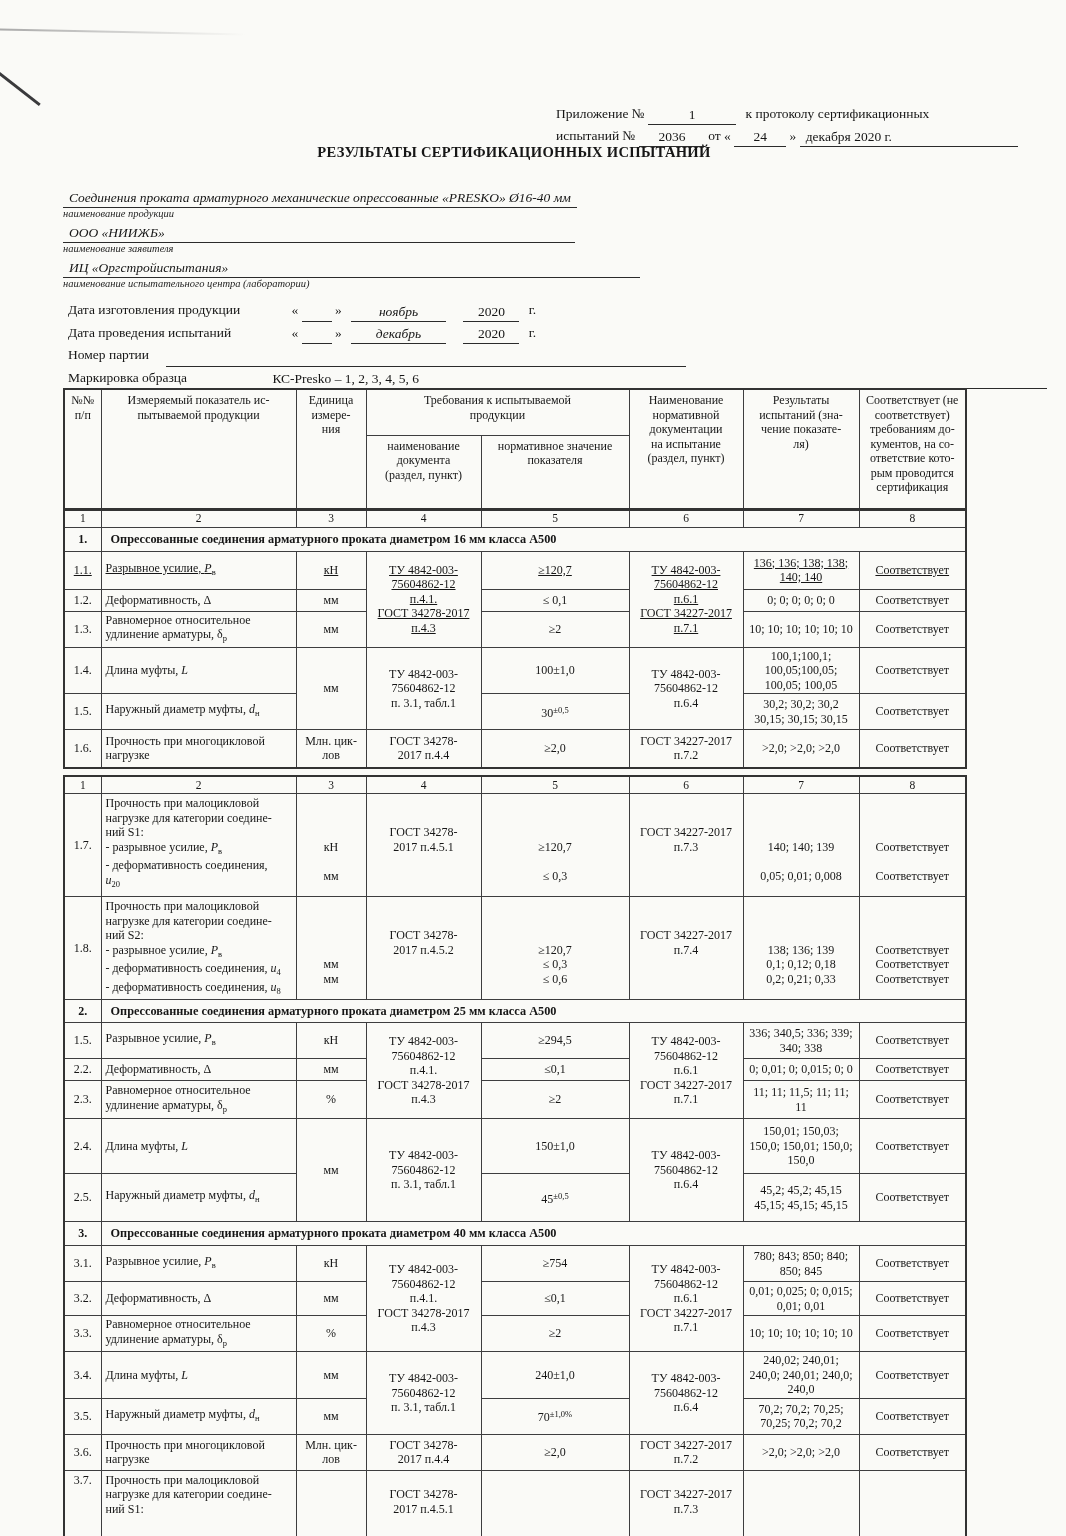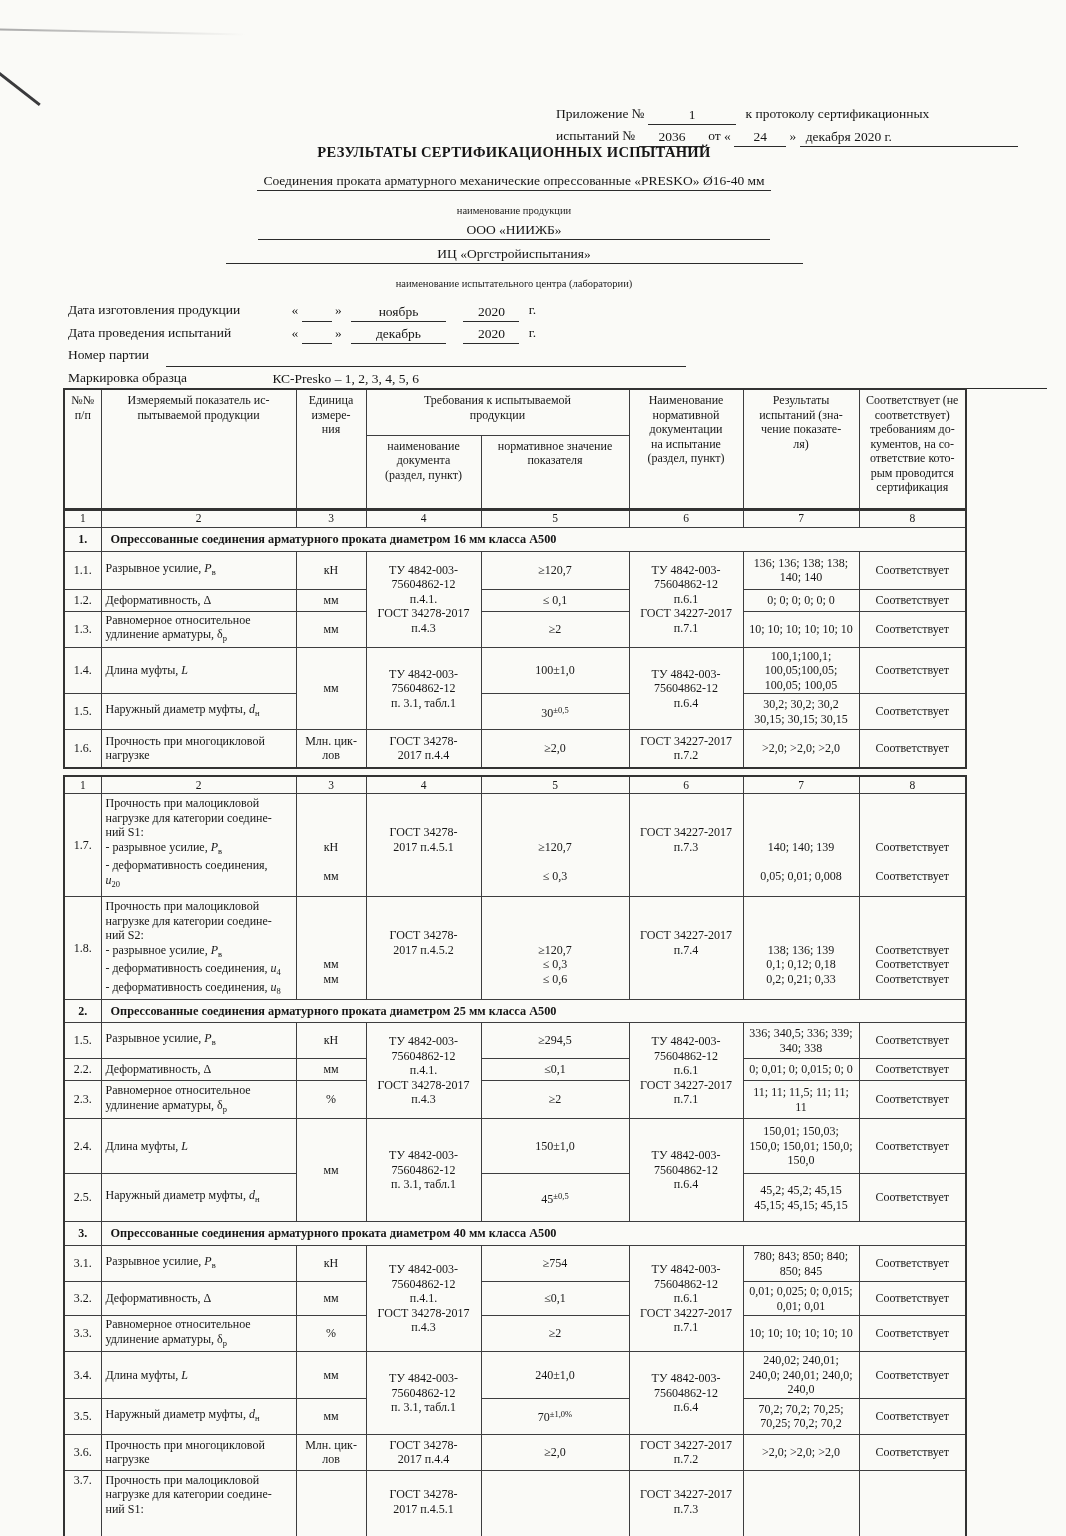--- a/index.html
+++ b/index.html
@@ -7,28 +7,28 @@
         font-family:"Liberation Serif", serif;color:#161616;margin:0 auto;}
   
   .art-light{position:absolute;left:-4px;top:31px;width:250px;height:2px;
              background:linear-gradient(to right,#a8a8a8,rgba(200,200,200,0));transform:rotate(1.2deg);}
   .art-dark{position:absolute;left:-5px;top:68px;width:58px;height:2.5px;background:#3a3a3c;
             transform:rotate(38deg);transform-origin:left top;}
   
   .appendix{position:absolute;left:556px;top:103px;width:492px;font-size:13.5px;line-height:22px;white-space:nowrap;}
   .u{display:inline-block;border-bottom:1.2px solid #2b2b2b;text-align:center;vertical-align:bottom;line-height:18px;}
   .w88{width:88px;} .w66{width:66px;} .w52{width:52px;} .w212{width:212px;text-align:left;padding-left:6px;}
-  .w30{width:30px;} .w95{width:95px;} .w56{width:56px;} .w520{width:520px;} .w775{width:775px;text-align:left;padding-left:14px;}
+  .w30{width:30px;} .w95{width:95px;font-style:italic;} .w56{width:56px;} .w520{width:520px;} .w775{width:775px;text-align:left;padding-left:14px;}
   .sp6{display:inline-block;width:6px;} .sp14{display:inline-block;width:14px;}
   
   .doc-title{position:absolute;left:63px;top:144px;width:902px;text-align:center;
              font-weight:bold;font-size:14.6px;letter-spacing:.3px;}
-  .product{position:absolute;left:63px;top:171px;width:902px;text-align:center;}
+  .product{position:absolute;left:63px;top:188px;width:902px;font-style:italic;}
   .p-line{display:inline-block;border-bottom:1.2px solid #2b2b2b;font-size:13.5px;padding:0 6px 1px 6px;}
-  .cap{font-size:10.5px;color:#1d1d1d;margin-top:14px;}
+  .cap{font-size:10.5px;color:#1d1d1d;margin-top:0;}
   .mt4{margin-top:4px;}
   .uw500{width:500px;} .uw565{width:565px;}
   
   .fields{position:absolute;left:68px;top:299px;font-size:13.5px;line-height:22.5px;white-space:nowrap;}
   .f-label{display:inline-block;width:220px;}
   .f-label2{display:inline-block;width:187px;}
   
   table.tbl{position:absolute;left:63px;border-collapse:collapse;table-layout:fixed;width:902px;
             font-size:12px;background:transparent;}
   #table1{top:388px;} #table2{top:775px;}
@@ -65,20 +65,21 @@
       <span>»</span>
       <span class="u w212">декабря 2020 г.</span></div>
   </div>
 
   <div class="doc-title">РЕЗУЛЬТАТЫ СЕРТИФИКАЦИОННЫХ ИСПЫТАНИЙ</div>
 
   <div class="product">
     <div><span class="p-line">Соединения проката арматурного механические опрессованные «PRESKO» Ø16-40 мм</span></div>
     <div class="cap">наименование продукции</div>
     <div class="mt4"><span class="p-line uw500">ООО «НИИЖБ»</span></div>
+    <div class="cap">наименование заявителя</div>
     <div class="mt4"><span class="p-line uw565">ИЦ «Оргстройиспытания»</span></div>
     <div class="cap">наименование испытательного центра (лаборатории)</div>
   </div>
 
   <div class="fields">
     <div>
       <span class="f-label">Дата изготовления продукции</span>
       <span>«</span>
       <span class="u w30"></span>
       <span>»</span><span class="sp6"></span>
@@ -160,21 +161,21 @@
           <td>4</td>
           <td>5</td>
           <td>6</td>
           <td>7</td>
           <td>8</td>
         </tr>
         <tr style="height: 24px;">
           <td class="secnum">1.</td>
           <td colspan="7" class="sec-title">Опрессованные соединения арматурного проката диаметром 16 мм класса А500</td>
         </tr>
-        <tr style="height: 38px;">
+        <tr style="height: 38px; text-decoration: underline;">
           <td>1.1.</td>
           <td class="p">Разрывное усилие, <i>P</i><sub>в</sub></td>
           <td>кН</td>
           <td rowspan="3">ТУ 4842-003-<br>75604862-12<br>п.4.1.<br>ГОСТ 34278-2017<br>п.4.3</td>
           <td>≥120,7</td>
           <td rowspan="3">ТУ 4842-003-<br>75604862-12<br>п.6.1<br>ГОСТ 34227-2017<br>п.7.1</td>
           <td>136; 136; 138; 138;<br>140; 140</td>
           <td>Соответствует</td>
         </tr>
         <tr style="height: 22px;">

